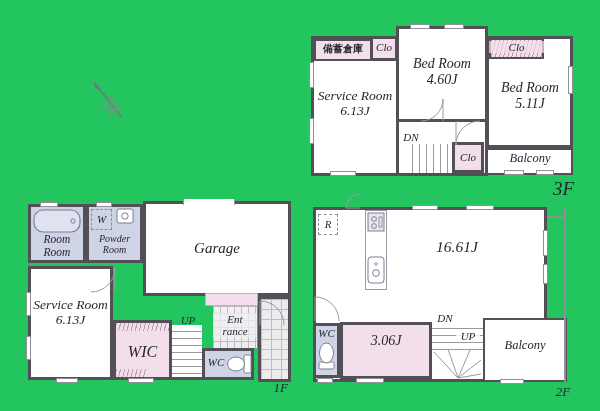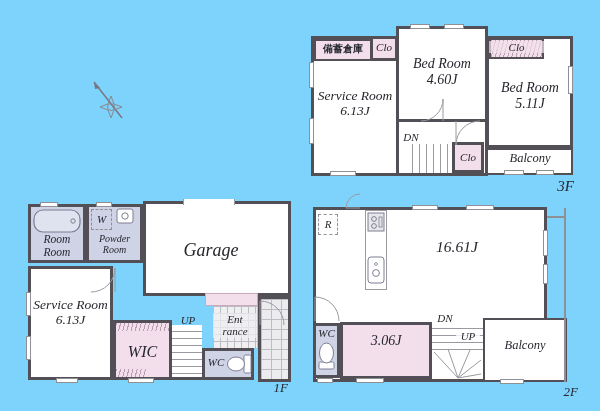--- a/index.html
+++ b/index.html
@@ -1,17 +1,17 @@
 <!DOCTYPE html>
 <html><head>
 <meta charset="utf-8">
 <style>
   *{box-sizing:border-box;margin:0;padding:0}
   html,body{background:#fff}
-  #stage{position:relative;width:600px;height:411px;background:#7dd3fc;overflow:hidden;
+  #stage{position:relative;width:600px;height:411px;background:#22c55e;overflow:hidden;
          font-family:"Liberation Serif","DejaVu Serif",serif;color:#26262e}
   .abs{position:absolute}
   .room{position:absolute;background:#fff;border:3px solid #524f57}
   .pink{background:#f3dfeb}
   .lav{background:#ced3e6}
   .thinb{border-width:2px}
   .litb{border:1px solid #9a9aa0}
   .wallseg{position:absolute;background:#524f57}
   .thinline{position:absolute;background:#8f8f96}
   .rlbl{position:absolute;text-align:center;font-style:italic;line-height:1.12;color:#26262e}
@@ -75,21 +75,21 @@
       <span>6.13J</span>
     </div>
 
     <div class="stairs-v" style="left:406px;top:144px;width:42px;height:29px"></div>
     <div class="rlbl tiny" style="left:398px;top:131px;width:26px">DN</div>
 
     <div class="room pink" style="left:452px;top:142px;width:32px;height:31px"></div>
     <div class="rlbl sm" style="left:452px;top:151px;width:32px">Clo</div>
 
     <div class="rlbl" style="left:487px;top:151px;width:86px;font-size:12.5px">Balcony</div>
-    <div class="rlbl" style="left:544px;top:178px;width:30px;font-size:15px;text-align:right">3F</div>
+    <div class="rlbl" style="left:544px;top:178px;width:30px;font-size:19px;text-align:right">3F</div>
 
     <svg class="abs" style="left:455px;top:120px" width="26" height="26">
       <path d="M1 25 A24 24 0 0 1 25 1" fill="none" stroke="#9a9aa0" stroke-width="1"></path>
         <line x1="1" y1="25" x2="1" y2="1" stroke="#9a9aa0" stroke-width="1"></line>
     </svg>
     <svg class="abs" style="left:420px;top:98px" width="24" height="24">
       <path d="M23 1 A22 22 0 0 1 1 23" fill="none" stroke="#9a9aa0" stroke-width="1"></path>
         <line x1="23" y1="1" x2="23" y2="23" stroke="#9a9aa0" stroke-width="1"></line>
     </svg>
 
@@ -99,21 +99,21 @@
     <div class="win-h" style="left:410px;top:24px;width:20px"></div>
     <div class="win-h" style="left:444px;top:24px;width:20px"></div>
     <div class="win-v" style="left:568px;top:66px;height:28px"></div>
     <div class="win-h" style="left:504px;top:170px;width:20px"></div>
     <div class="win-h" style="left:536px;top:170px;width:18px"></div>
   </div>
 
   <div>
     <div class="room" style="left:143px;top:201px;width:148px;height:95px"></div>
     <div class="abs" style="left:183px;top:199px;width:52px;height:6px;background:#fff;border-left:1px solid #9a9aa0;border-right:1px solid #9a9aa0"></div>
-    <div class="rlbl" style="left:137px;top:240px;width:148px;font-size:18px">Garage</div>
+    <div class="rlbl" style="left:143px;top:240px;width:148px;font-size:15px">Garage</div>
 
     <div class="room lav" style="left:28px;top:204px;width:58px;height:59px"></div>
     <svg class="abs" style="left:33px;top:209px" width="48" height="24">
       <rect x="1" y="1" width="46" height="22" rx="9" fill="#dfe2ef" stroke="#7d7f93" stroke-width="1.2"></rect>
       <circle cx="40" cy="12" r="2.2" fill="none" stroke="#7d7f93" stroke-width="1"></circle>
     </svg>
     <div class="rlbl" style="left:28px;top:233px;width:58px;font-size:11.5px">
       <span style="display:block">Room</span>
       <span>Room</span>
     </div>
@@ -239,16 +239,16 @@
     </svg>
 
     <div class="win-h" style="left:412px;top:205px;width:26px"></div>
     <div class="win-h" style="left:466px;top:205px;width:28px"></div>
     <div class="win-v" style="left:543px;top:230px;height:26px"></div>
     <div class="win-v" style="left:543px;top:264px;height:20px"></div>
     <div class="win-h" style="left:356px;top:378px;width:28px"></div>
     <div class="win-h" style="left:317px;top:378px;width:16px"></div>
     <div class="win-h" style="left:500px;top:379px;width:24px"></div>
 
-    <div class="rlbl" style="left:548px;top:385px;width:30px;font-size:13px;text-align:right">2F</div>
+    <div class="rlbl" style="left:548px;top:385px;width:30px;font-size:13px;">2F</div>
   </div>
 
 </div>
 
 </body></html>

